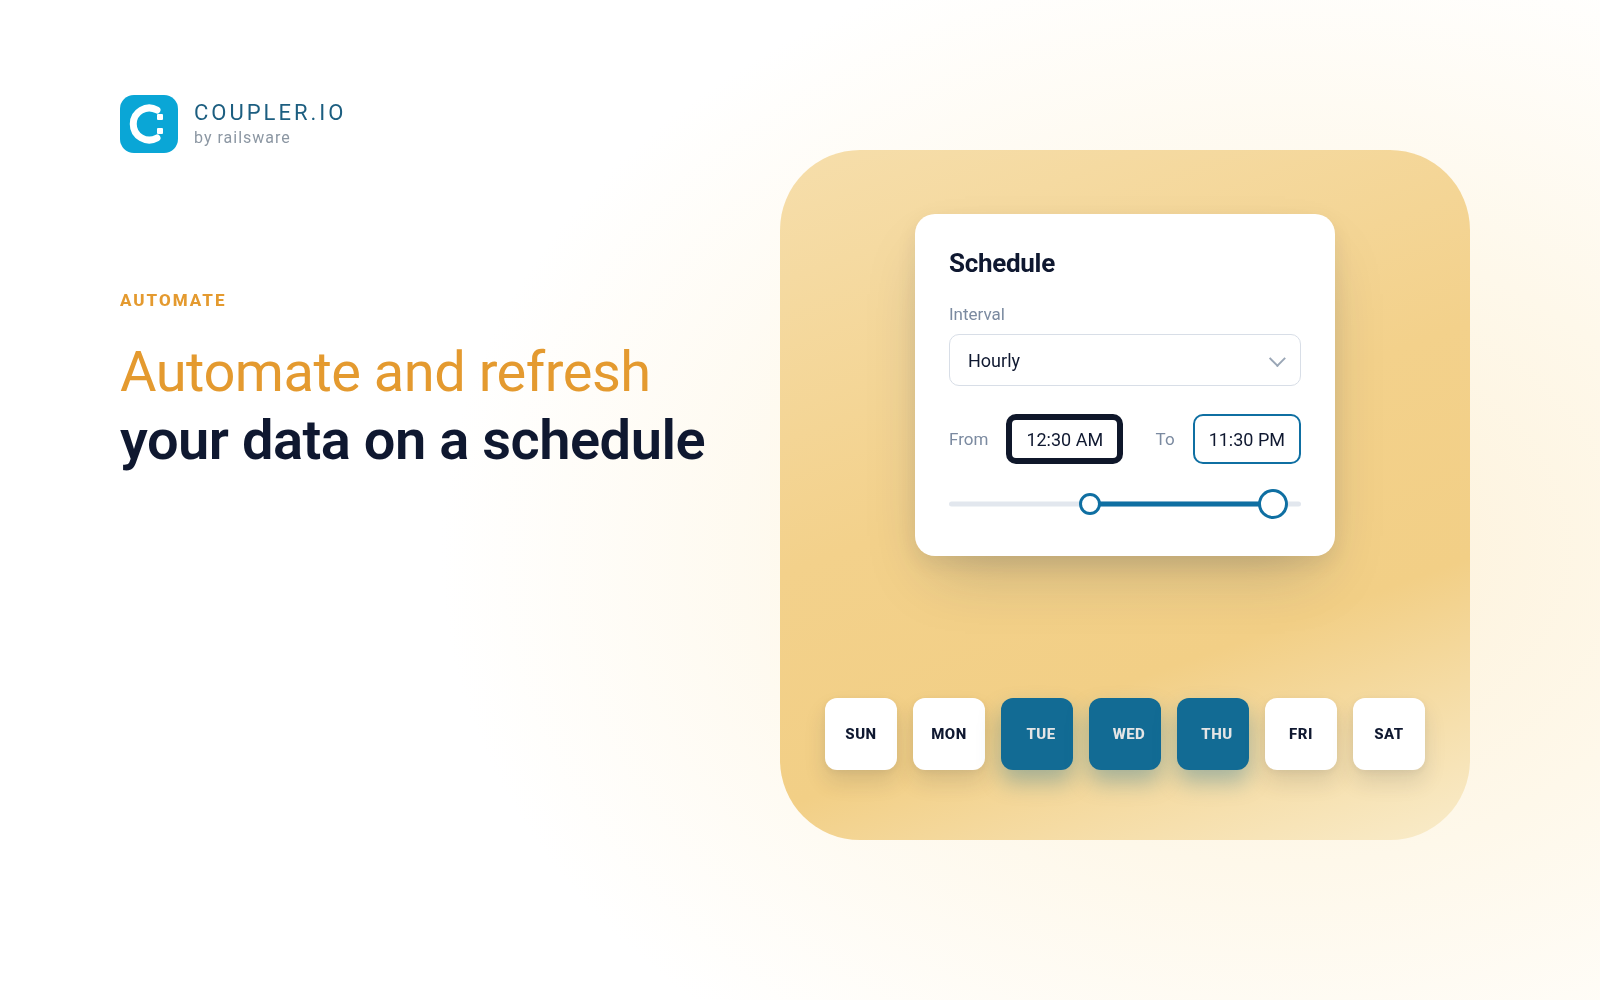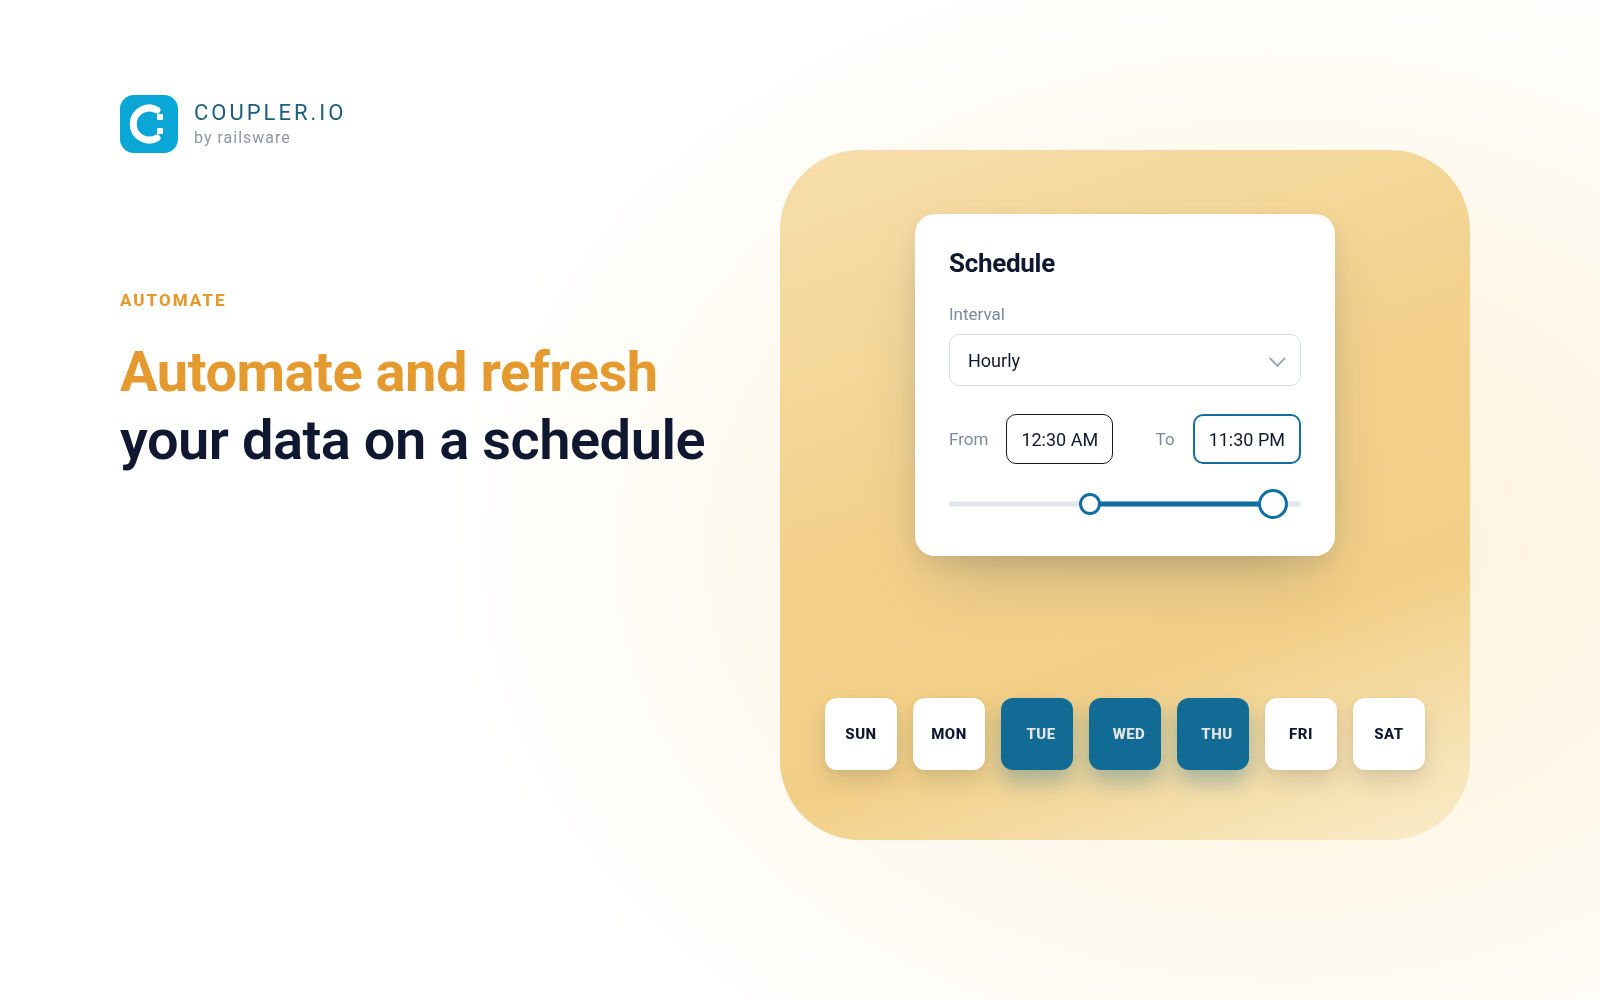--- a/index.html
+++ b/index.html
@@ -43,21 +43,21 @@
     color:#e49a2f;
   }
   .headline {
     margin-top:28px;
     font-size:56px;
     line-height:1.22;
     font-weight:600;
     color:#0f1830;
     letter-spacing:-0.5px;
   }
-  .headline .accent { color:#e49a2f; font-weight:700; }
+  .headline .accent { color:#e49a2f; font-weight:400; }
 
   
   .panel {
     position:absolute;
     left:780px;
     top:150px;
     width:690px;
     height:690px;
     border-radius:80px;
     background: linear-gradient(160deg, #f6deab 0%, #f3d18b 45%, #f2cf86 70%, #f9eccb 100%);
@@ -114,21 +114,21 @@
 
   .timerow {
     margin-top:28px;
     display:flex;
     align-items:center;
     gap:18px;
   }
   .tlabel { font-size:17px; color:#7b8aa0; }
   .tbox {
     height:50px;
-    border:1px solid #0f172a;
+    border:6px solid #0f172a;
     border-radius:10px;
     padding:0 14px;
     display:flex;
     align-items:center;
     font-size:18px;
     color:#0f1830;
     min-width:106px;
     justify-content:center;
     background:#fff;
     cursor:pointer;

